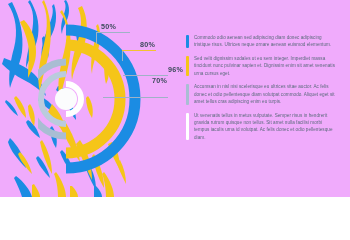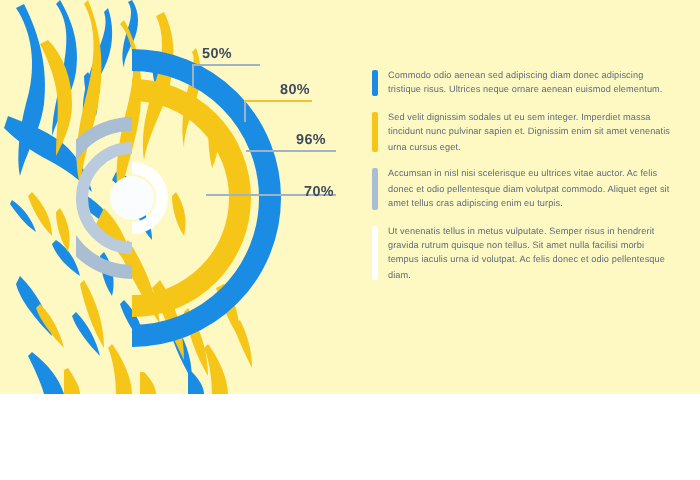--- a/index.html
+++ b/index.html
@@ -4,21 +4,21 @@
 <style>
   html, body {
     margin: 0;
     padding: 0;
     background: #ffffff;
   }
   #slide {
     position: relative;
     width: 350px;
     height: 197px;
-    background: #fef9c3;
+    background: #f0abfc;
     overflow: hidden;
     font-family: "Liberation Sans", sans-serif;
   }
 
   
   #art {
     position: absolute;
     left: 0; top: 0;
     width: 175px; height: 197px;
     overflow: hidden;
@@ -148,24 +148,24 @@
 
   <div class="leader-v" style="left:96px; top:32px; height:12px;"></div>
   <div class="leader" style="left:96px; top:32px; width:34px;"></div>
   <div class="callout" style="left:101px; top:22px;">50%</div>
 
   <div class="leader-v" style="left:122px; top:50px; height:11px;"></div>
   <div class="leader leader-y" style="left:122px; top:50px; width:34px;"></div>
   <div class="callout" style="left:140px; top:40px;">80%</div>
 
   <div class="leader" style="left:123px; top:75px; width:45px;"></div>
-  <div class="callout" style="left:148px; top:65px;">96%</div>
+  <div class="callout" style="left:168px; top:65px;">96%</div>
 
   <div class="leader" style="left:103px; top:97px; width:65px;"></div>
-  <div class="callout" style="left:152px; top:91px;">70%</div>
+  <div class="callout" style="left:152px; top:76px;">70%</div>
 
   <div id="panel">
 
     <div class="para">
       <span class="bar" style="background:#1b8ce3;"></span>
       <p>Commodo odio aenean sed adipiscing diam donec adipiscing tristique risus. Ultrices neque ornare aenean euismod elementum.</p>
     </div>
 
     <div class="para">
       <span class="bar" style="background:#f5c518;"></span>

